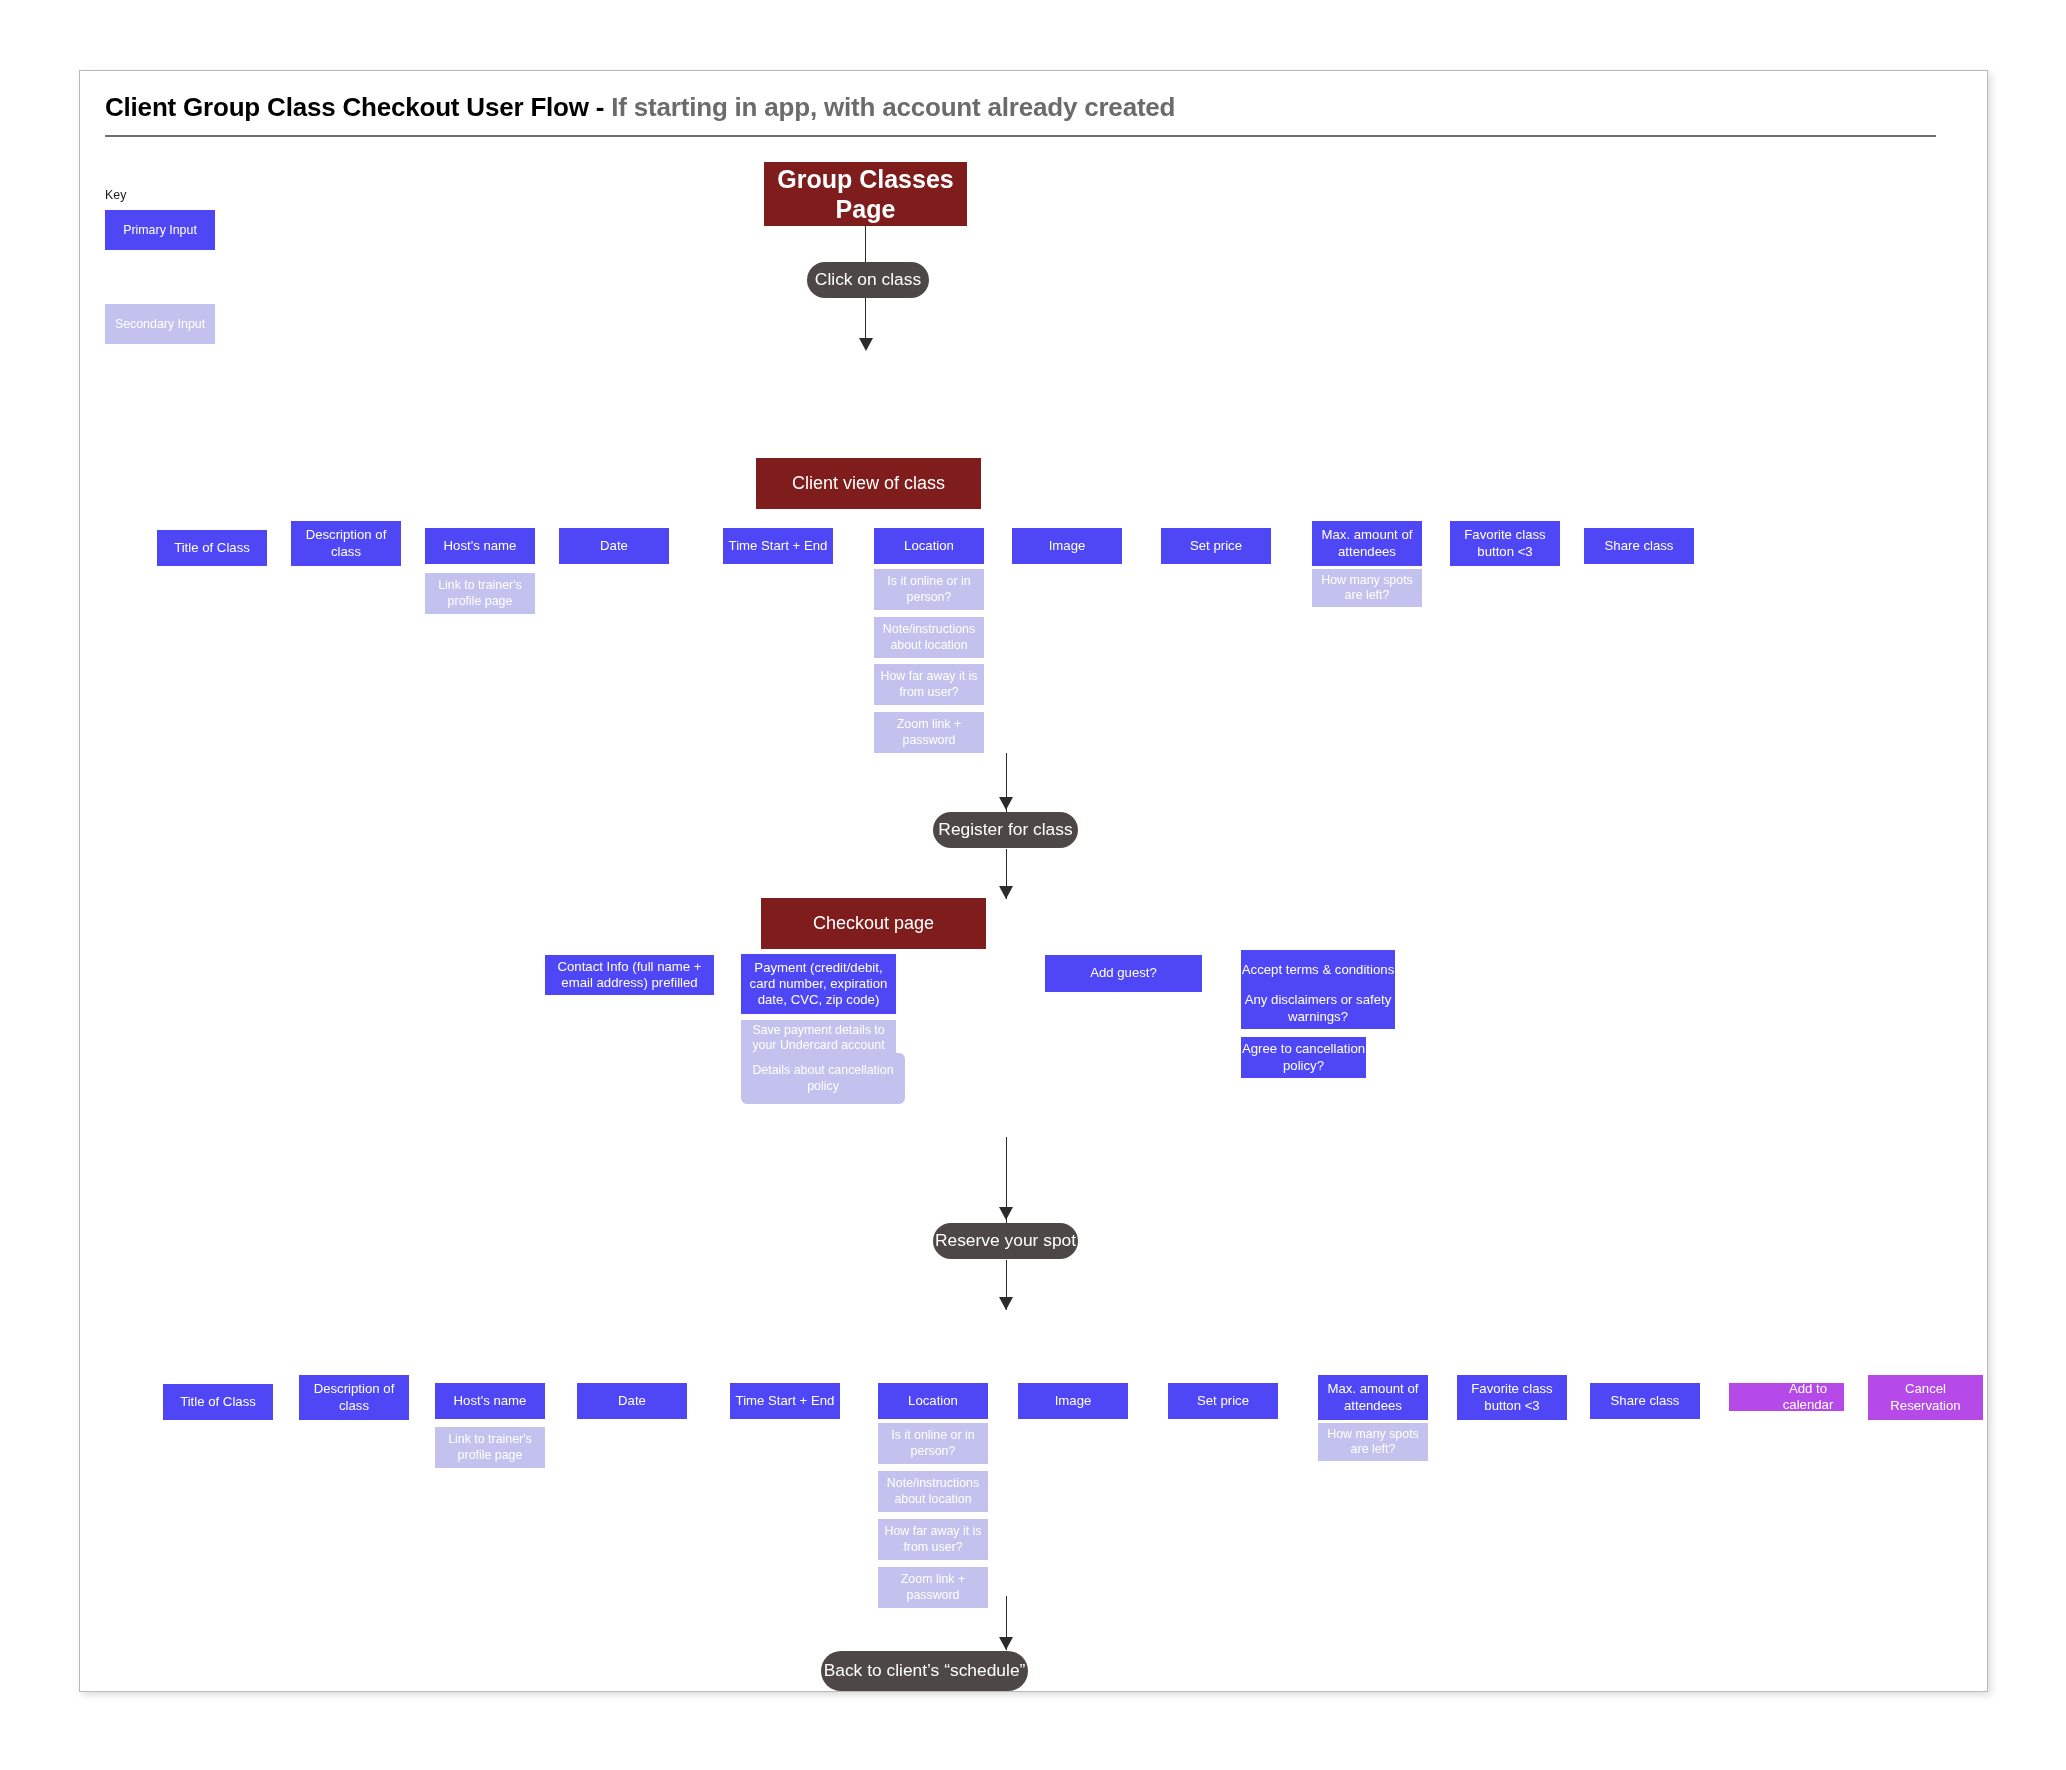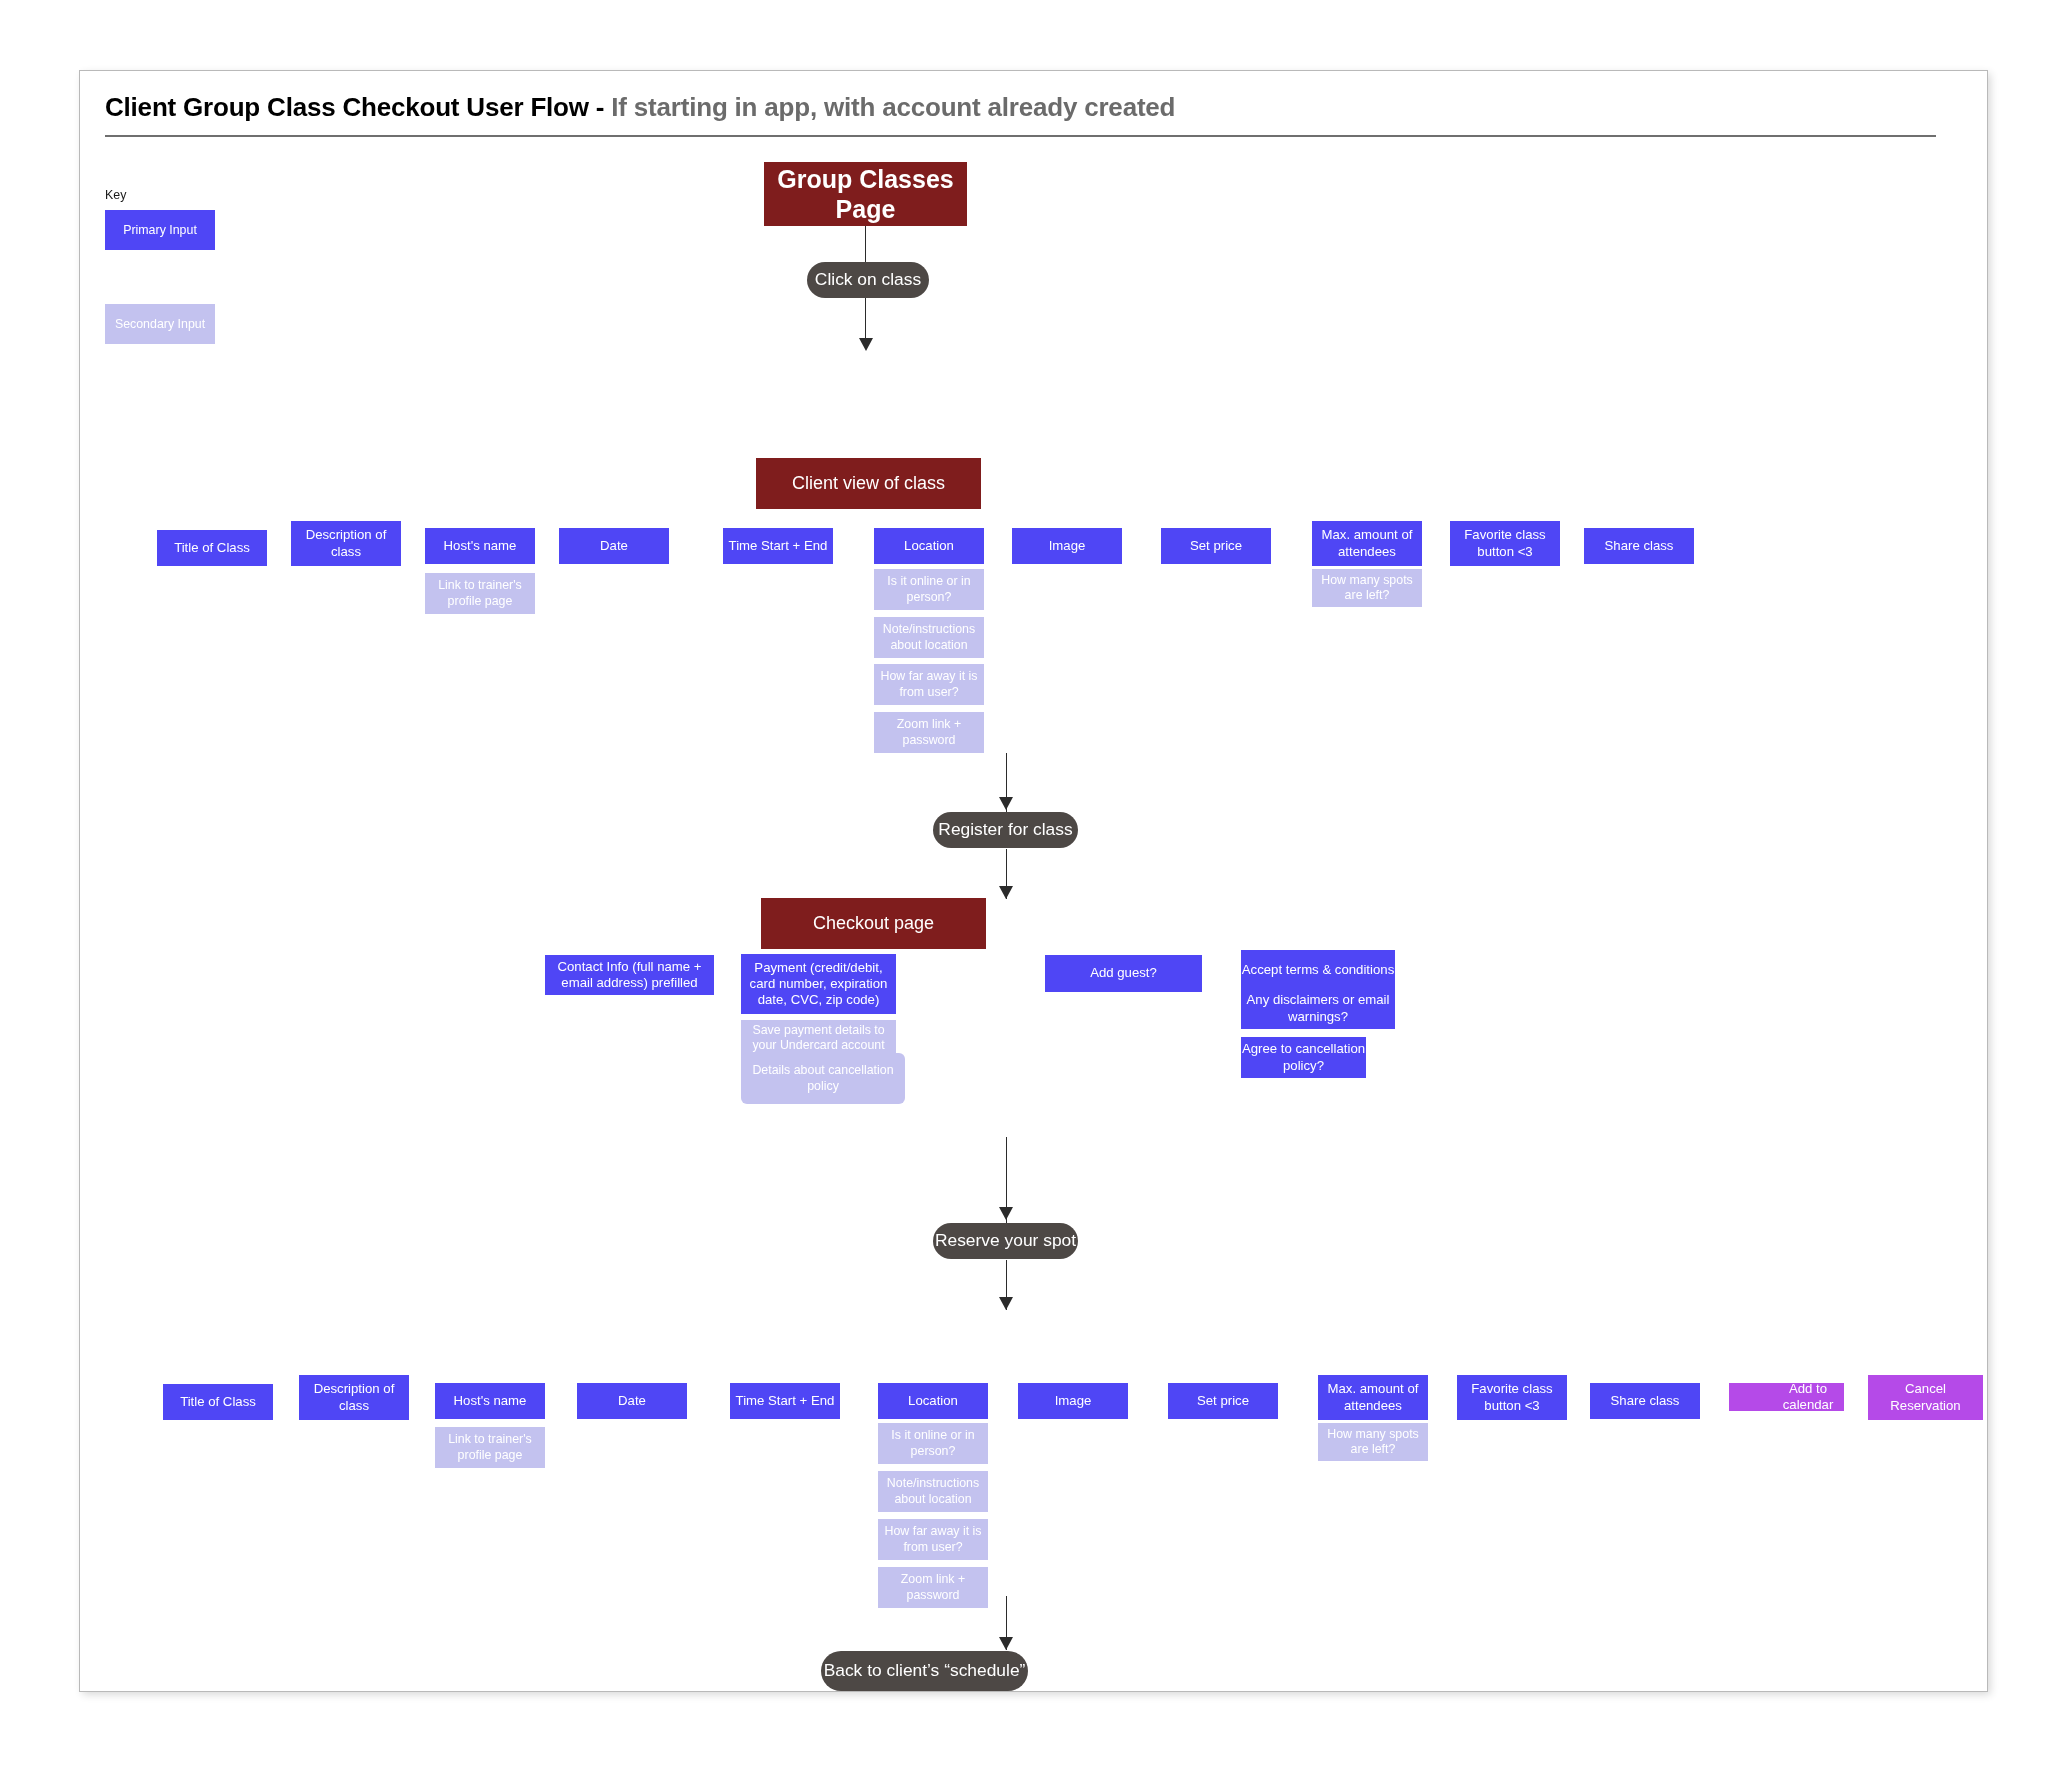--- a/index.html
+++ b/index.html
@@ -180,21 +180,21 @@
     <div class="node primary" style="left:1370px; top:450px; width:110px; height:45px;">Favorite class button &lt;3</div>
 
     <div class="node primary" style="left:1504px; top:457px; width:110px; height:36px;">Share class</div>
 
     <div class="node primary" style="left:465px; top:884px; width:169px; height:40px;">Contact Info (full name + email address) prefilled</div>
     <div class="node primary" style="left:661px; top:883px; width:155px; height:60px;">Payment (credit/debit, card number, expiration date, CVC, zip code)</div>
     <div class="node secondary" style="left:661px; top:949px; width:155px; height:51px;">Save payment details to your Undercard account checkbox?</div>
     <div class="node secondary" style="left:661px; top:982px; width:164px; height:51px;border-radius:6px;">Details about cancellation policy</div>
     <div class="node primary" style="left:965px; top:884px; width:157px; height:37px;">Add guest?</div>
     <div class="node primary" style="left:1161px; top:879px; width:154px; height:41px;">Accept terms &amp; conditions</div>
-    <div class="node primary" style="left:1161px; top:917px; width:154px; height:41px;">Any disclaimers or email warnings?</div>
+    <div class="node primary" style="left:1161px; top:917px; width:154px; height:41px;">Any disclaimers or safety warnings?</div>
     <div class="node primary" style="left:1161px; top:966px; width:125px; height:41px;">Agree to cancellation policy?</div>
 
     <div class="node primary" style="left:83px; top:1313px; width:110px; height:36px;">Title of Class</div>
     <div class="node primary" style="left:219px; top:1304px; width:110px; height:45px;">Description of class</div>
     <div class="node primary" style="left:355px; top:1312px; width:110px; height:36px;">Host's name</div>
     <div class="node secondary" style="left:355px; top:1356px; width:110px; height:41px;">Link to trainer's profile page</div>
     <div class="node primary" style="left:497px; top:1312px; width:110px; height:36px;">Date</div>
     <div class="node primary" style="left:650px; top:1312px; width:110px; height:36px;">Time Start + End</div>
     <div class="node primary" style="left:798px; top:1312px; width:110px; height:36px;">Location</div>
     <div class="node secondary" style="left:798px; top:1352px; width:110px; height:41px;">Is it online or in person?</div>

